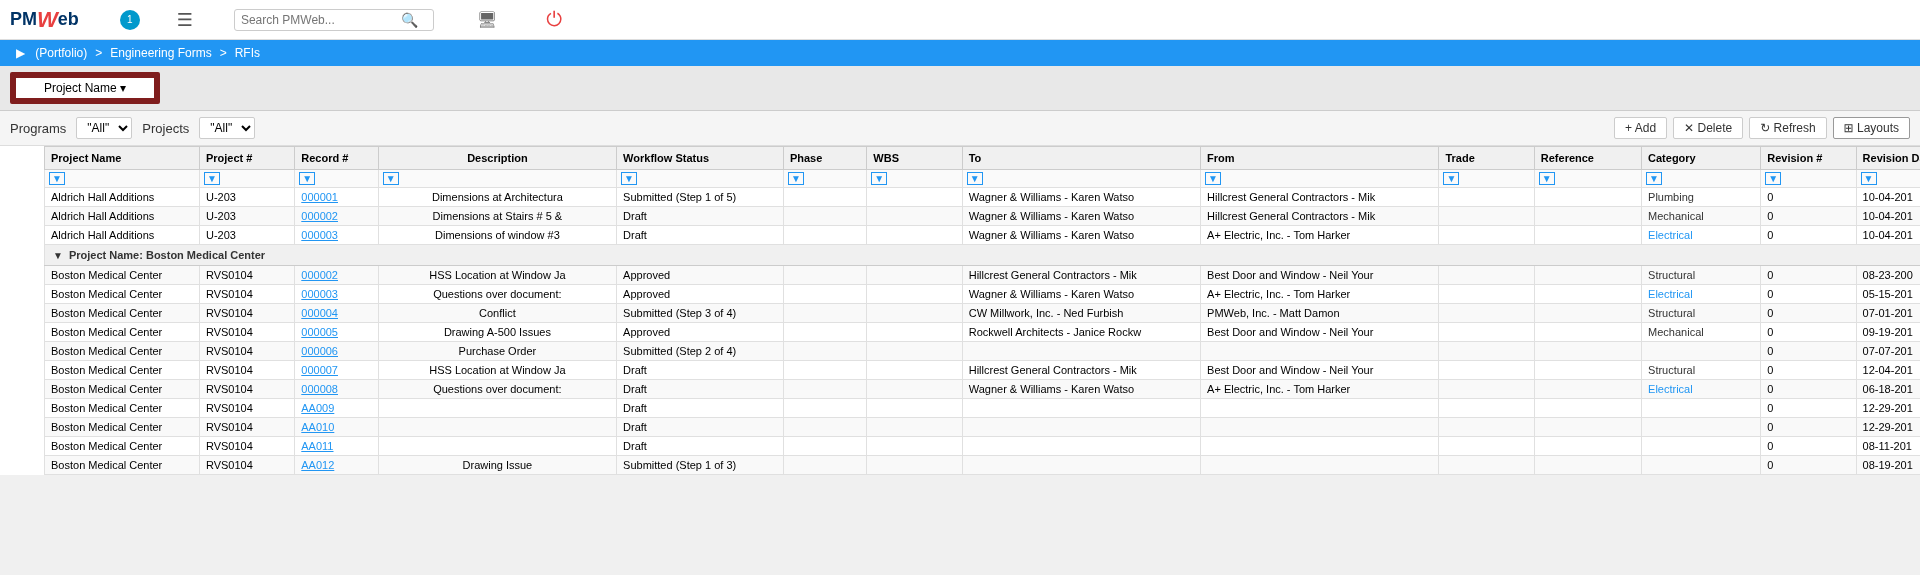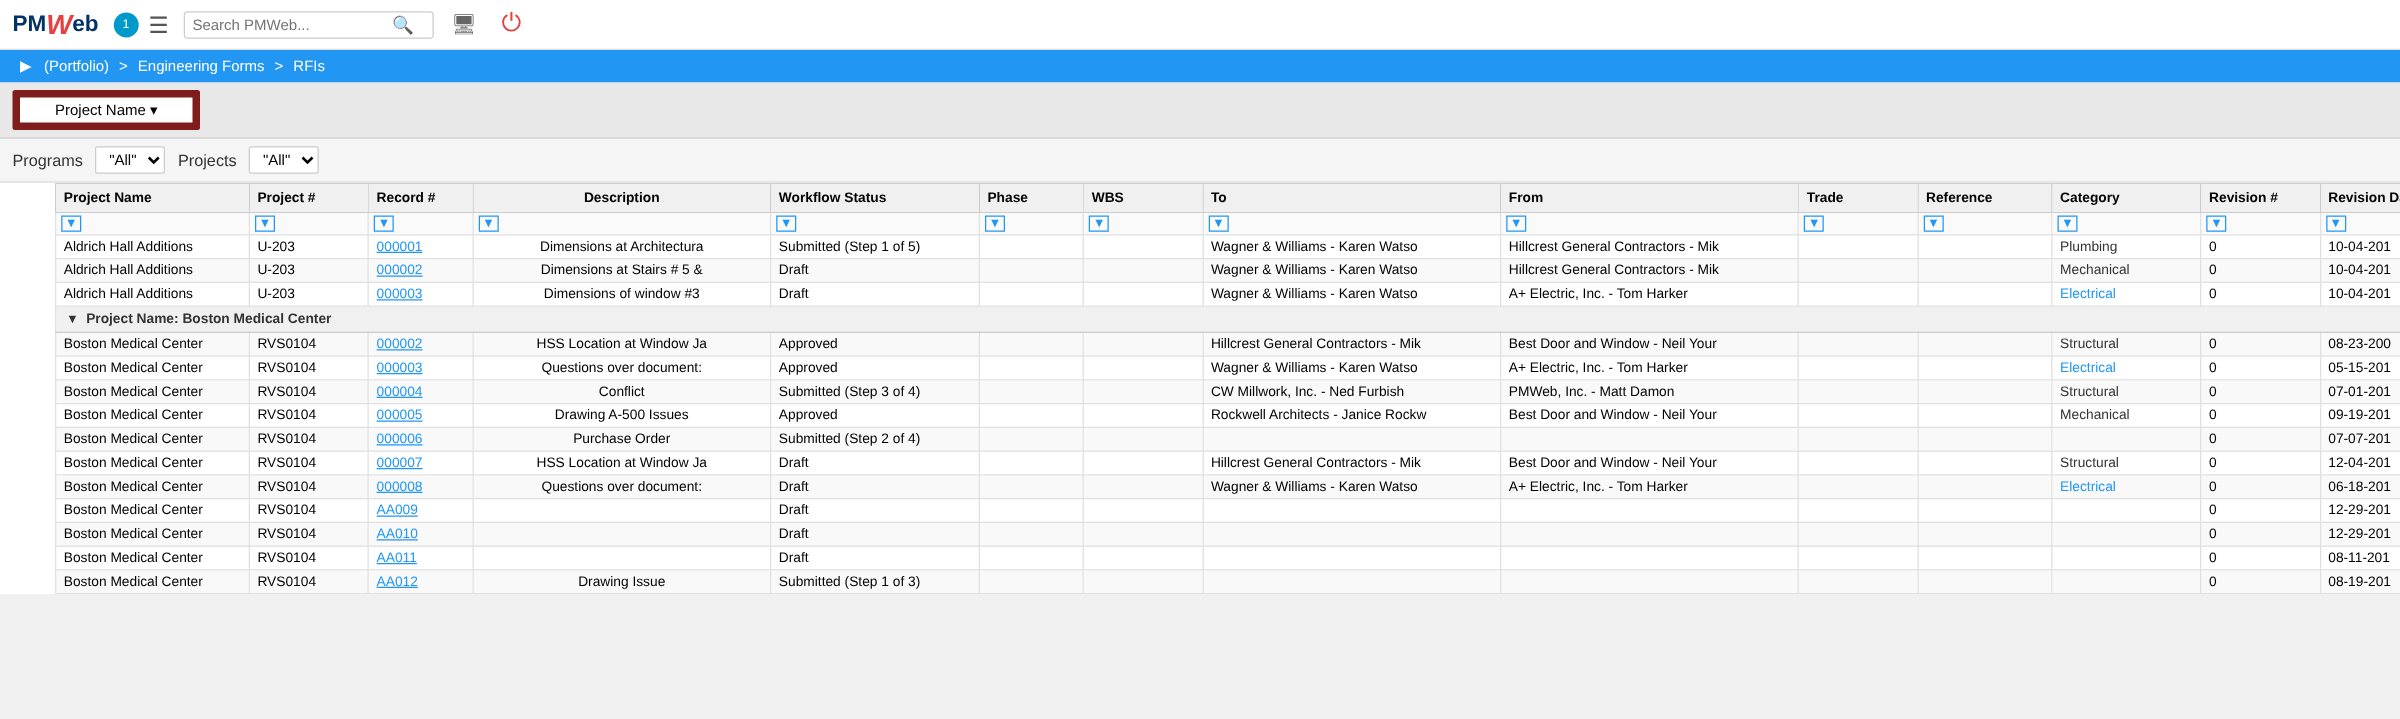--- a/index.html
+++ b/index.html
@@ -1,21 +1,21 @@
 <!DOCTYPE html>
 <html><head>
   <meta charset="utf-8">
   <style>
     * { box-sizing: border-box; margin: 0; padding: 0; }
     body { font-family: Arial, sans-serif; font-size: 12px; background: #f0f0f0; overflow-x: auto; }
 
     
     .top-bar {
       display: flex; align-items: center; background: #fff;
-      height: 40px; padding: 0 10px; border-bottom: 1px solid #ddd;
+      height: 40px; padding: 0 10px; border-bottom: 1px solid #ddd; gap: 29px;
     }
     .logo { display: flex; align-items: center; margin-right: 12px; }
     .shield-badge {
       background: #0099cc; color: white; border-radius: 50%;
       width: 20px; height: 20px; display: flex; align-items: center;
       justify-content: center; font-size: 10px; margin-right: 8px;
     }
     .hamburger { font-size: 18px; color: #555; margin-right: 12px; cursor: pointer; }
     .search-bar {
       display: flex; align-items: center; border: 1px solid #ccc;
@@ -149,20 +149,26 @@
 
 <div class="filter-bar">
   <span class="filter-label">Programs</span>
   <select class="filter-select">
     <option>"All"</option>
   </select>
   <span class="filter-label">Projects</span>
   <select class="filter-select">
     <option>"All"</option>
   </select>
+  <div class="btn-group">
+    <button class="btn btn-add">+ Add</button>
+    <button class="btn btn-delete">✕ Delete</button>
+    <button class="btn btn-refresh">↻ Refresh</button>
+    <button class="btn btn-layouts">⊞ Layouts</button>
+  </div>
 </div>
 
 <div class="table-wrapper">
   <table>
     <thead>
       <tr>
         <th class="col-project-name">Project Name</th>
         <th class="col-project-num">Project #</th>
         <th class="col-record">Record #</th>
         <th class="col-description">Description</th>

